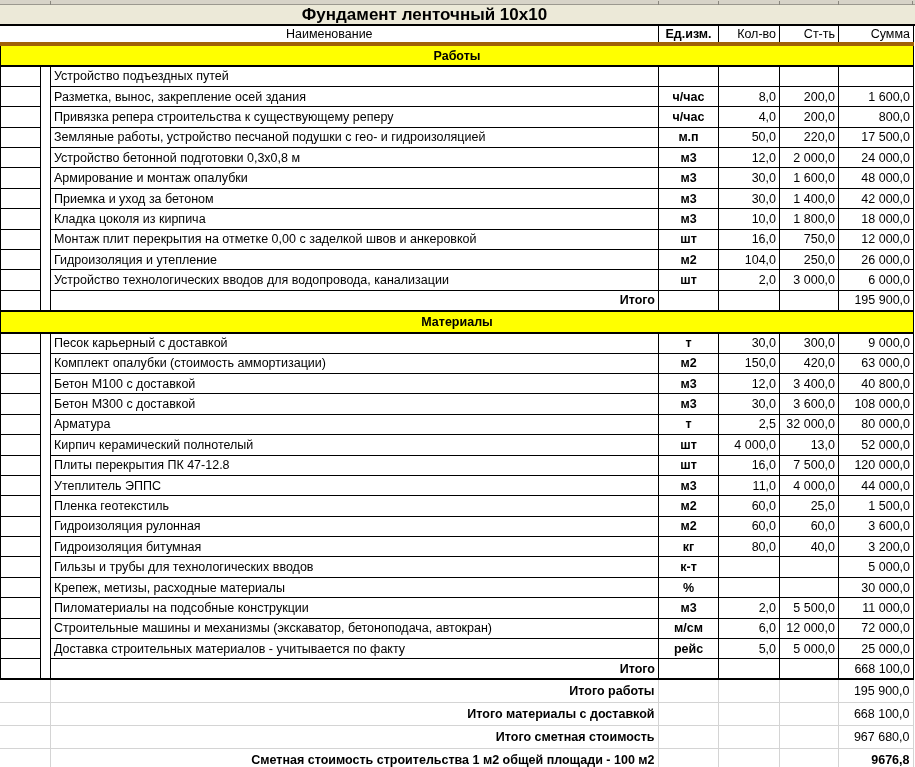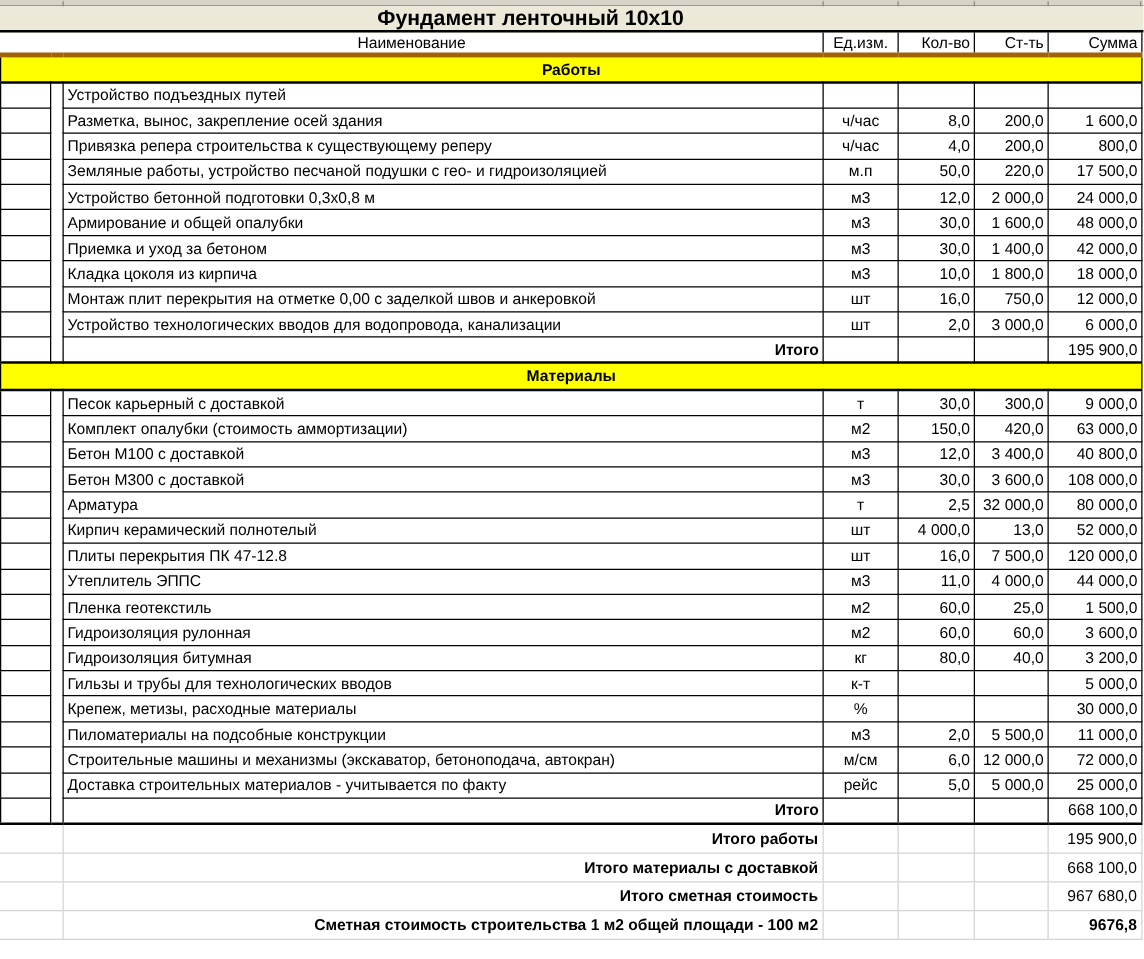--- a/index.html
+++ b/index.html
@@ -21,21 +21,21 @@
     padding-right:66px; white-space:nowrap;
   }
   
   table { border-collapse:collapse; table-layout:fixed; width:913px; }
   td { overflow:hidden; white-space:nowrap; font-size:12.5px; vertical-align:middle; }
   .main td { border:1.5px solid #000; height:20.4px; padding:0 3px; }
   .main thead td { height:18px; border-top:none; border-bottom:4px solid #a16207; }
   .main td.h-name { border-left:none; text-align:center; }
   .main td.gap { border:none; }
   .main td.c-name { text-align:left; }
-  .main td.c-unit, .main td.h-unit { text-align:center; padding:0 1px; }
+  .main td.c-unit, .main td.h-unit { text-align:center; padding:0 1px;font-weight:bold; }
   .main td.num { text-align:right; }
   .main tr.band td {
     border-top:2px solid #000; border-bottom:2px solid #000;
     background:#ffff00; text-align:center; font-weight:bold; height:22px;
   }
   .main tr.total td.c-name { text-align:right; font-weight:bold; }
   .main tr.last td { border-bottom:2px solid #000; }
   
   .foot td { border-right:1px solid #d4d4d4; border-bottom:1px solid #d4d4d4; height:19px; padding:4px 3px; }
   .foot td.f-label { text-align:right; font-weight:bold; }
@@ -121,21 +121,21 @@
           <td class="gap"></td>
           <td class="c-name">Устройство бетонной подготовки 0,3х0,8 м</td>
           <td class="c-unit">м3</td>
           <td class="num">12,0</td>
           <td class="num">2 000,0</td>
           <td class="num">24 000,0</td>
         </tr>
         <tr>
           <td class="colA"></td>
           <td class="gap"></td>
-          <td class="c-name">Армирование и общей опалубки</td>
+          <td class="c-name">Армирование и монтаж опалубки</td>
           <td class="c-unit">м3</td>
           <td class="num">30,0</td>
           <td class="num">1 600,0</td>
           <td class="num">48 000,0</td>
         </tr>
         <tr>
           <td class="colA"></td>
           <td class="gap"></td>
           <td class="c-name">Приемка и уход за бетоном</td>
           <td class="c-unit">м3</td>
@@ -153,20 +153,29 @@
           <td class="num">18 000,0</td>
         </tr>
         <tr>
           <td class="colA"></td>
           <td class="gap"></td>
           <td class="c-name">Монтаж плит перекрытия на отметке 0,00 с заделкой швов и анкеровкой</td>
           <td class="c-unit">шт</td>
           <td class="num">16,0</td>
           <td class="num">750,0</td>
           <td class="num">12 000,0</td>
+        </tr>
+        <tr>
+          <td class="colA"></td>
+          <td class="gap"></td>
+          <td class="c-name">Гидроизоляция и утепление</td>
+          <td class="c-unit">м2</td>
+          <td class="num">104,0</td>
+          <td class="num">250,0</td>
+          <td class="num">26 000,0</td>
         </tr>
         <tr>
           <td class="colA"></td>
           <td class="gap"></td>
           <td class="c-name">Устройство технологических вводов для водопровода, канализации</td>
           <td class="c-unit">шт</td>
           <td class="num">2,0</td>
           <td class="num">3 000,0</td>
           <td class="num">6 000,0</td>
         </tr>

